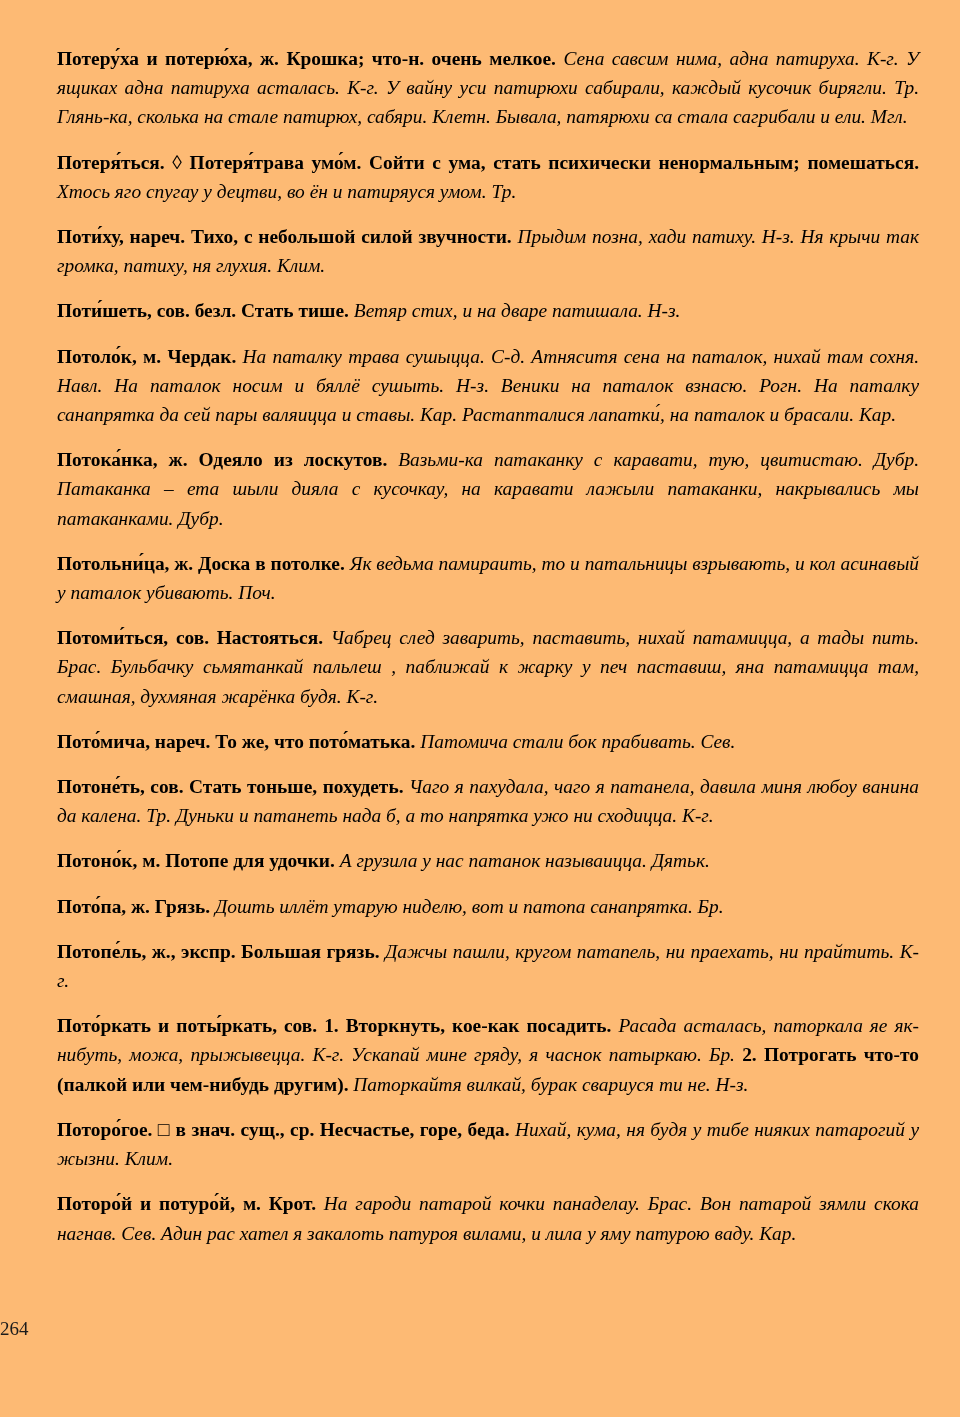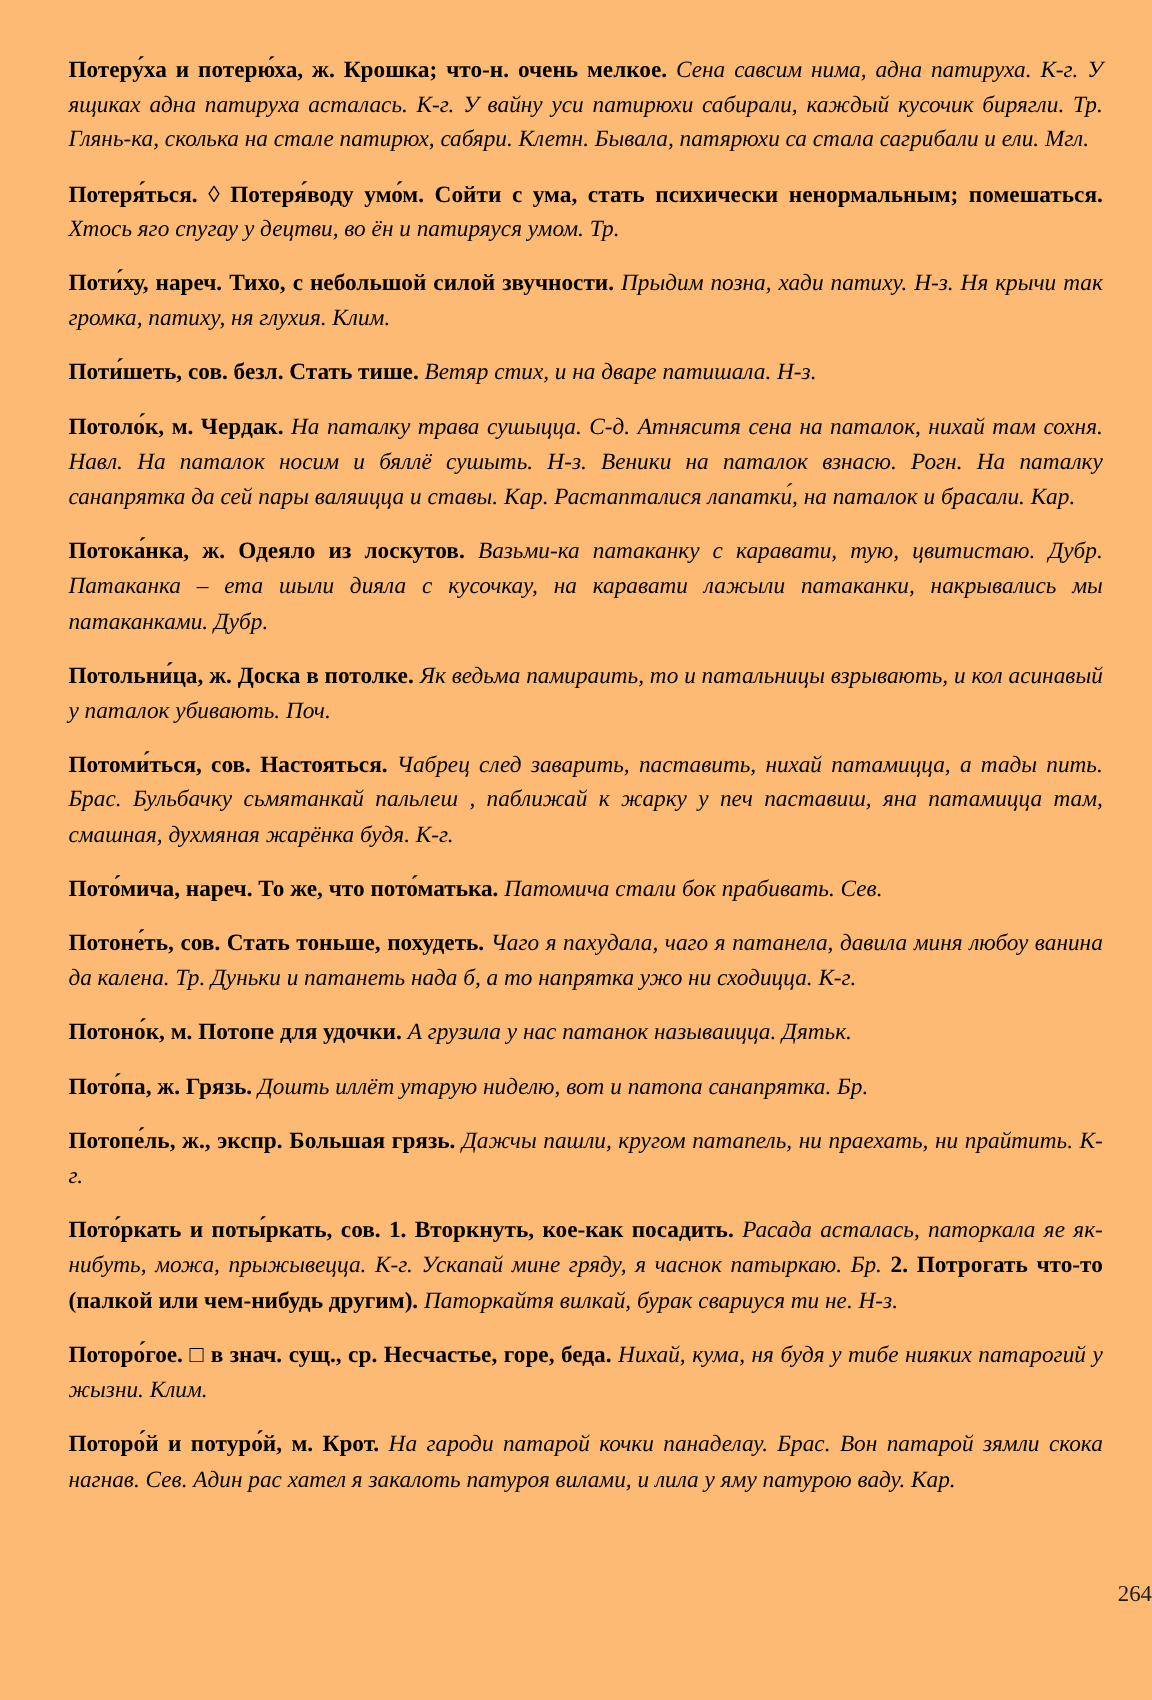--- a/index.html
+++ b/index.html
@@ -51,40 +51,40 @@
   }
   .entry.all-bold .cit {
     font-style: normal;
     font-weight: bold;
   }
   .page-number {
     position: absolute;
     left: 0;
     right: 0;
     top: 1318px;
-    text-align: right;
+    text-align: left;
     font-size: 19px;
     font-family: "Liberation Serif", "DejaVu Serif", serif;
     color: #1b1b1b;
   }
 </style>
 </head>
 <body>
 
 <div class="page">
 
   <div class="text-column">
 
     <p class="entry">
       <span class="hw">Потеру́ха и потерю́ха, ж. Крошка; что-н. очень мелкое.</span>
       <span class="cit">Сена савсим нима, адна патируха. К-г. У ящиках адна патируха асталась. К-г. У вайну уси патирюхи сабирали, каждый кусочик бирягли. Тр. Глянь-ка, сколька на стале патирюх, сабяри. Клетн. Бывала, патярюхи са стала сагрибали и ели. Мгл.</span>
     </p>
 
     <p class="entry">
-      <span class="hw">Потеря́ться. ◊ Потеря́воду умо́м. Сойти с ума, стать психически ненормальным; помешаться.</span>
+      <span class="hw">Потеря́ться. ◊ Потеря́трава умо́м. Сойти с ума, стать психически ненормальным; помешаться.</span>
       <span class="cit">Хтось яго спугау у децтви, во ён и патиряуся умом. Тр.</span>
     </p>
 
     <p class="entry">
       <span class="hw">Поти́ху, нареч. Тихо, с небольшой силой звучности.</span>
       <span class="cit">Прыдим позна, хади патиху. Н-з. Ня крычи так громка, патиху, ня глухия. Клим.</span>
     </p>
 
     <p class="entry">
       <span class="hw">Поти́шеть, сов. безл. Стать тише.</span>

